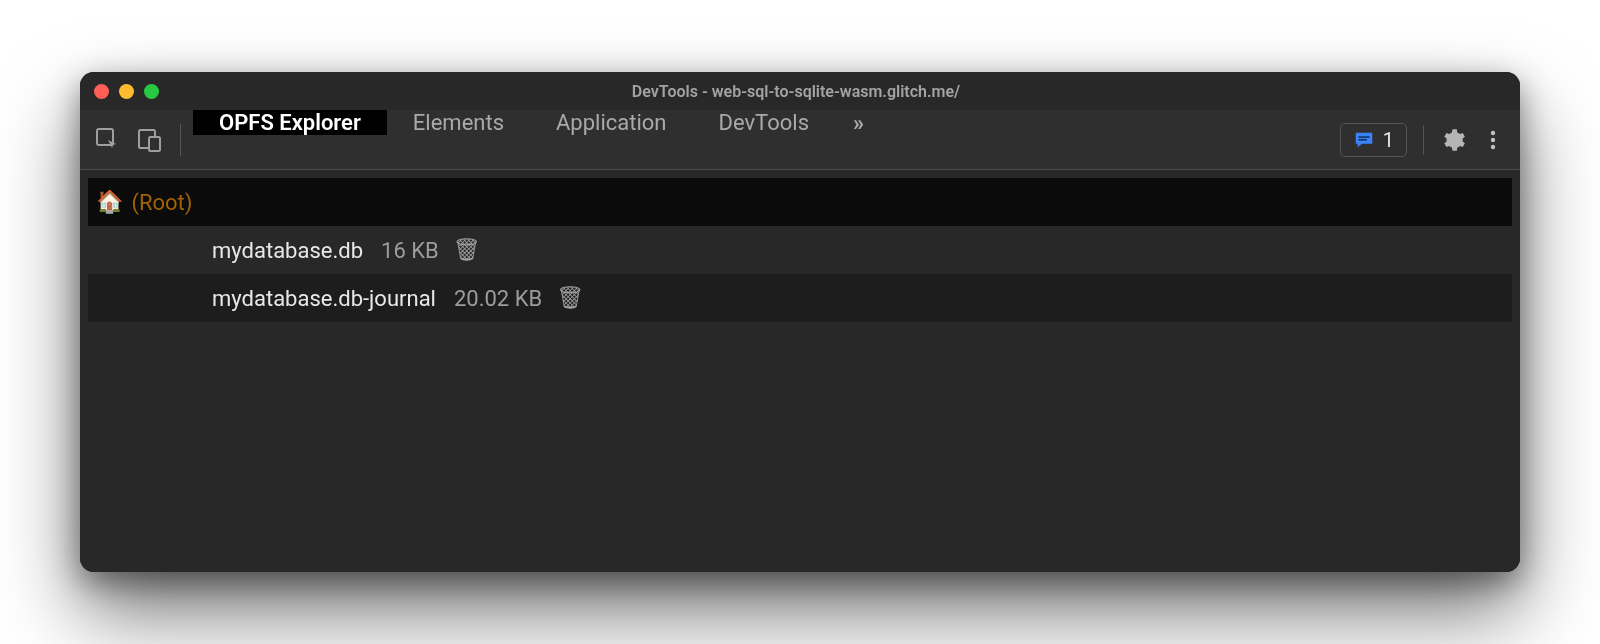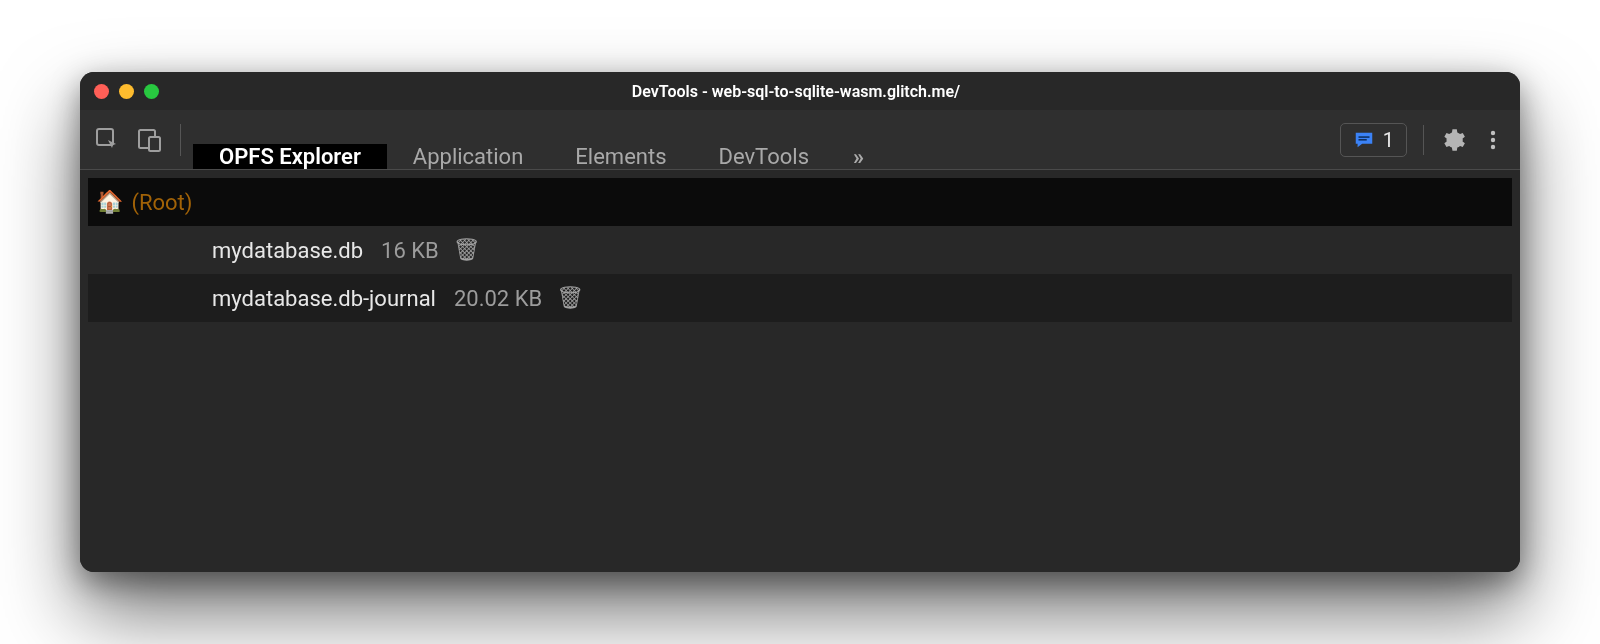--- a/index.html
+++ b/index.html
@@ -54,21 +54,21 @@
 
     .tl-close   { background: #ff5f57; }
     .tl-min     { background: #febc2e; }
     .tl-zoom    { background: #28c840; }
 
     .window-title {
       position: absolute;
       left: 0;
       right: 8px;
       text-align: center;
-      color: #ffffff;
+      color: #a3a3a3;
       font-size: 16px;
       font-weight: 600;
       pointer-events: none;
     }
 
     
     .toolbar {
       height: 60px;
       background: #2f2f2f;
       display: flex;
@@ -78,21 +78,21 @@
 
     .toolbar-left {
       display: flex;
       align-items: center;
       padding: 0 10px 0 14px;
       gap: 14px;
     }
 
     .tabs {
       display: flex;
-      align-items: flex-end;
+      align-items: flex-start;
     }
 
     .tab {
       display: flex;
       align-items: center;
       padding: 0 26px;
       font-size: 22px;
       color: #a9a9a9;
       cursor: pointer;
       white-space: nowrap;
@@ -246,24 +246,24 @@
         </svg>
       </span>
       <div class="vsep"></div>
     </div>
 
     <div class="tabs">
       <div class="tab active">
         <span>OPFS Explorer</span>
       </div>
       <div class="tab">
+        <span>Elements</span>
+      </div>
+      <div class="tab">
         <span>Application</span>
-      </div>
-      <div class="tab">
-        <span>Elements</span>
       </div>
       <div class="tab">
         <span>DevTools</span>
       </div>
       <div class="more-tabs">
         <span>»</span>
       </div>
     </div>
 
     <div class="toolbar-right">

